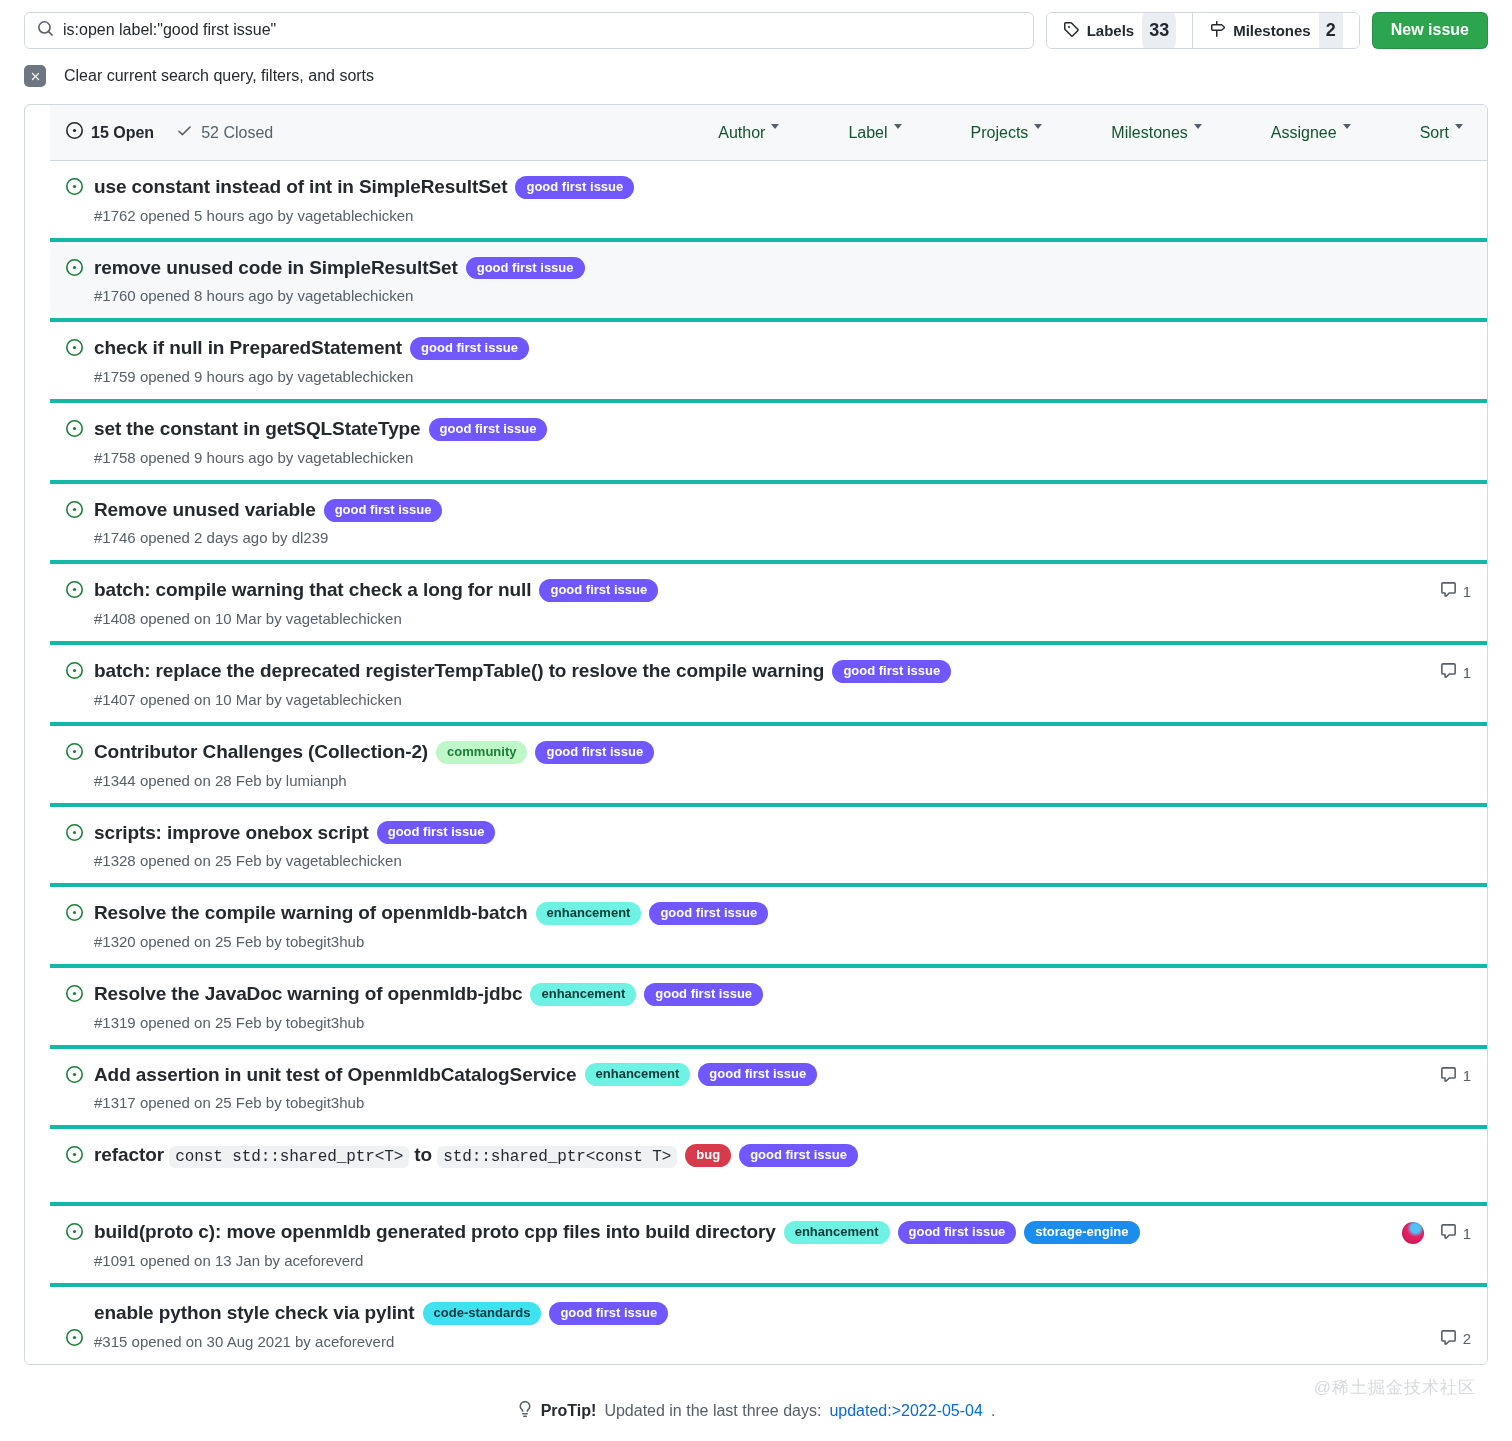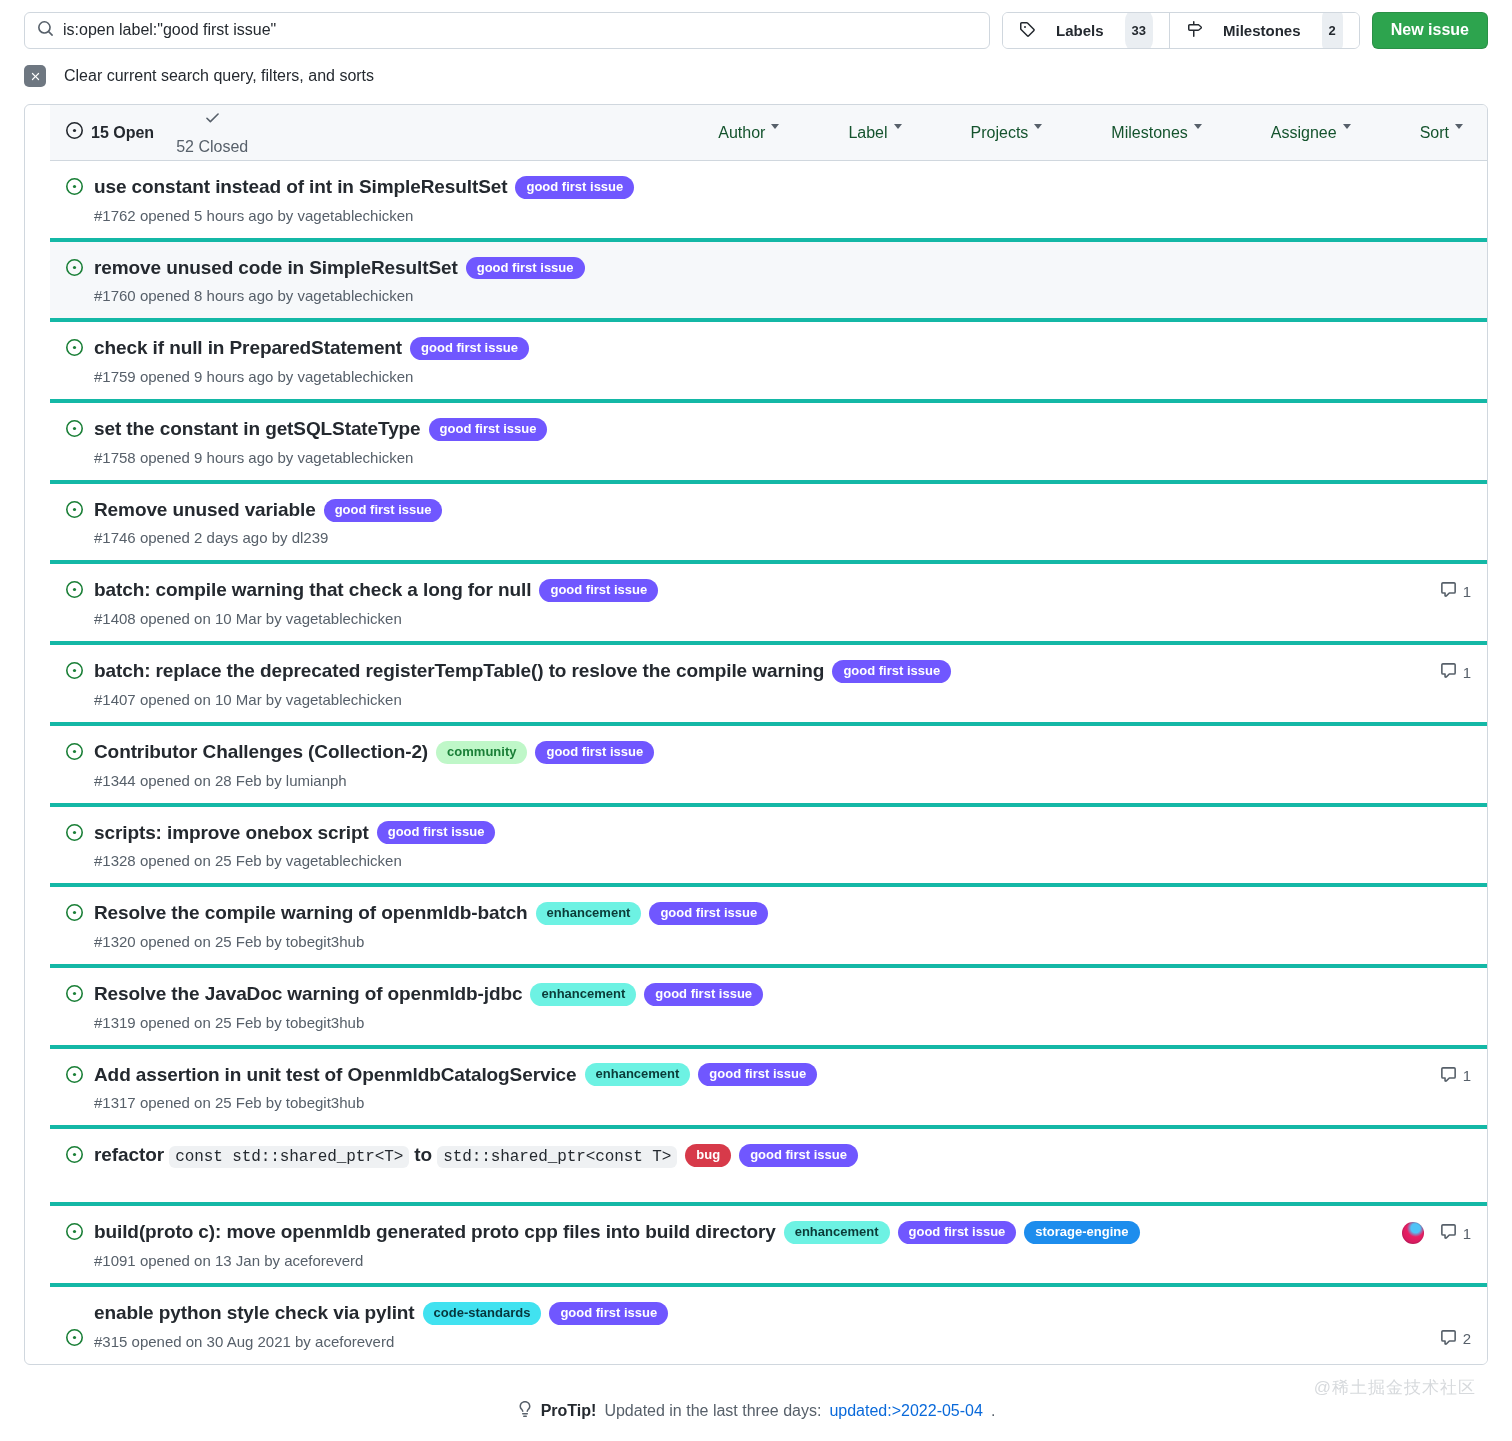--- a/index.html
+++ b/index.html
@@ -41,34 +41,34 @@
     border: 1px solid #d0d7de;
     border-radius: 6px;
     overflow: hidden;
     background: #ffffff;
   }
   .btn-group > .grp-btn { border-right: 1px solid #d0d7de; }
   .btn-group > .grp-btn:last-child { border-right: none; }
   .grp-btn {
     display: flex;
     align-items: center;
-    gap: 21px;
+    gap: 8px;
     padding: 0 16px;
     font-size: 15px;
     font-weight: 600;
     color: #24292f;
     background: #ffffff;
     cursor: pointer;
     white-space: nowrap;
   }
   .grp-btn .counter {
     background: #eaeef2;
     border-radius: 20px;
     padding: 16px 7px;
-    font-size: 13px;
+    font-size: 18px;
     font-weight: 600;
     color: #24292f;
   }
   .new-issue-btn {
     height: 37px;
     background: #2da44e;
     color: #ffffff;
     font-size: 16px;
     font-weight: 700;
     border: 1px solid rgba(27,31,36,.15);
@@ -112,21 +112,21 @@
     background: #f6f8fa;
     border-bottom: 1px solid #d0d7de;
     height: 56px;
     display: flex;
     align-items: center;
     padding: 0 16px;
   }
   .state-filters { display: flex; align-items: center; gap: 22px; }
   .state-item { display: flex; align-items: center; gap: 8px; font-size: 16px; cursor: pointer; }
   .state-item.open { color: #24292f; font-weight: 700; }
-  .state-item.closed { color: #57606a; font-weight: 400; flex-direction: column; }
+  .state-item.closed { color: #57606a; font-weight: 400; }
   .header-spacer { flex: 1 1 auto; }
   .dropdowns { display: flex; align-items: center; gap: 36px; padding-right: 8px; }
   .dd {
     display: flex; align-items: flex-start; gap: 6px;
     font-size: 16px; color: #14532d; cursor: pointer; white-space: nowrap; margin-left: 33px;
   }
   .caret {
     width: 0; height: 0;
     border-left: 4px solid transparent;
     border-right: 4px solid transparent;

